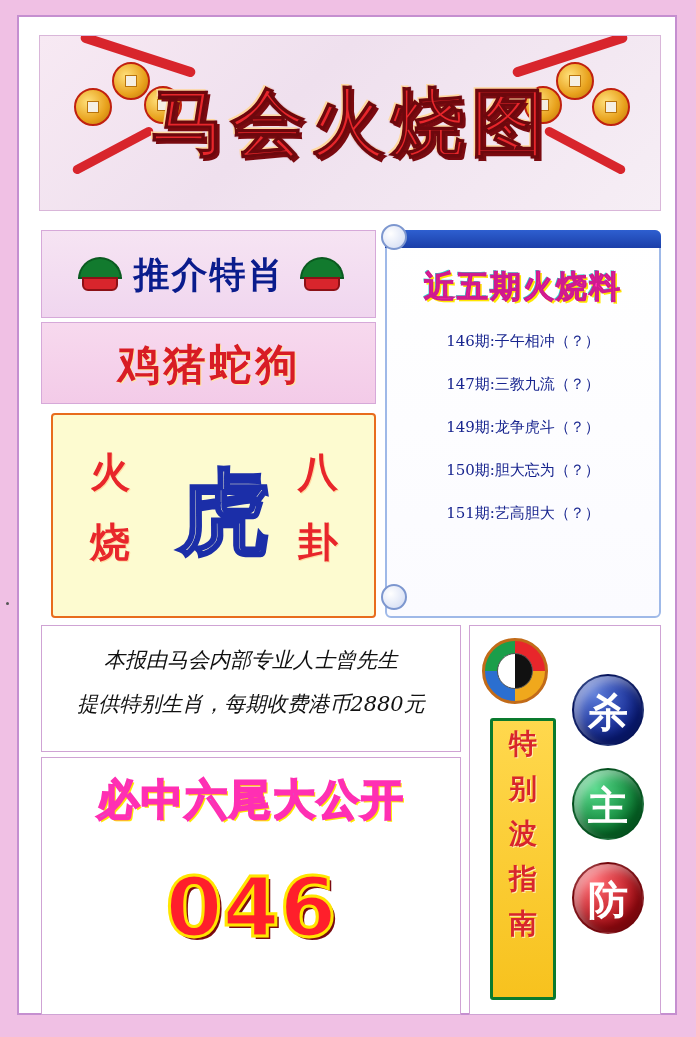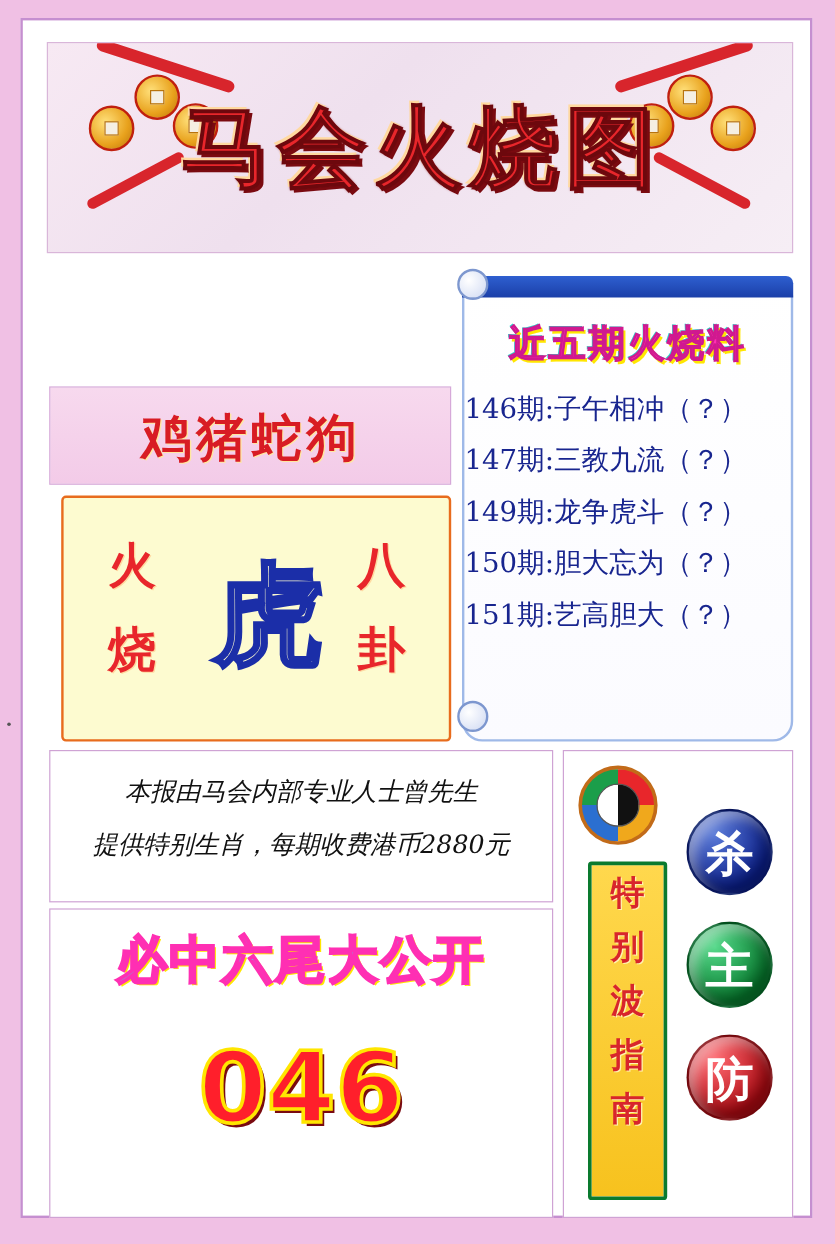--- a/index.html
+++ b/index.html
@@ -115,21 +115,21 @@
     text-shadow:0 0 1px #1b2ea8;
     line-height:110px;
   }
 
   
   .scroll{
     position:absolute;left:366px;top:213px;width:276px;height:388px;
     box-sizing:border-box;
     background:linear-gradient(#ffffff,#fbfbff);
     border:2px solid #9fb9e8;
-    border-radius:17px;
+    border-radius:6px;
   }
   .scroll .bar{
     position:absolute;left:-2px;top:-2px;width:276px;height:18px;
     background:linear-gradient(#2e5fd0,#1b3fa8);
     border-radius:6px 6px 0 0;
   }
   .scroll .knob{
     position:absolute;width:22px;height:22px;border-radius:50%;
     background:radial-gradient(circle at 35% 35%,#ffffff,#cfd9f2);
     border:2px solid #7d97cf;
@@ -143,21 +143,21 @@
     color:#ff2fb3;
     text-shadow:2px 2px 0 #ffe600,-1px -1px 0 #27d6c9;
     -webkit-text-stroke:1px #d0198f;
   }
   .scroll ul{
     list-style:none;margin:0;padding:0;
     position:absolute;left:0;top:88px;width:272px;
   }
   .scroll li{
     font-family:"DejaVu Serif","Liberation Serif",serif;
-    font-size:23px;color:#18258f;
+    font-size:15px;color:#18258f;text-align:center;
     line-height:43px;white-space:nowrap;
   }
 
   
   .notice{
     left:22px;top:608px;width:420px;height:127px;
     background:#ffffff;border:1px solid #cfa3d4;
   }
   .notice p{
     margin:0;font-family:"DejaVu Serif","Liberation Serif",serif;
@@ -254,20 +254,31 @@
       <div class="coin" style="left:34px;top:52px;"></div>
       <div class="coin" style="left:72px;top:26px;"></div>
       <div class="coin" style="left:104px;top:50px;"></div>
       <div class="coin" style="left:552px;top:52px;"></div>
       <div class="coin" style="left:516px;top:26px;"></div>
       <div class="coin" style="left:484px;top:50px;"></div>
 
       <div class="title">马会火烧图</div>
     </div>
 
+    <div class="box tuijie">
+      <div class="fan l">
+        <div class="top"></div>
+          <div class="bot"></div>
+      </div>
+      <div class="fan r">
+        <div class="top"></div>
+          <div class="bot"></div>
+      </div>
+      <div class="txt">推介特肖</div>
+    </div>
 
     <div class="box zodiac">
       <div class="txt">鸡猪蛇狗</div>
     </div>
 
     <div class="box bagua">
       <div class="col left">
         <div>火</div>
         <div>烧</div>
       </div>

